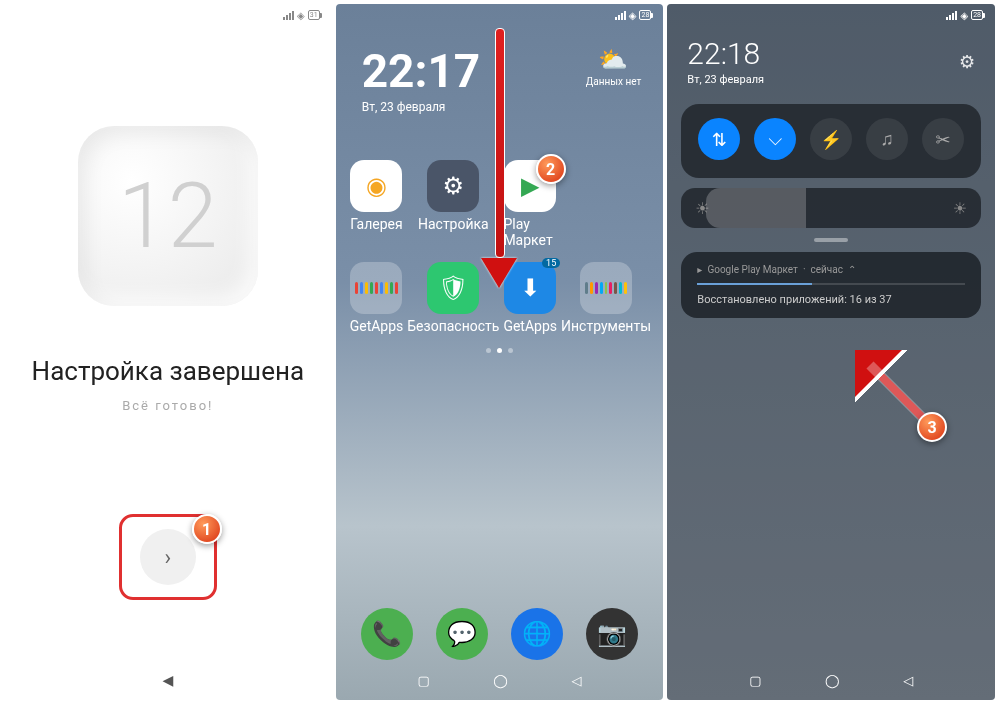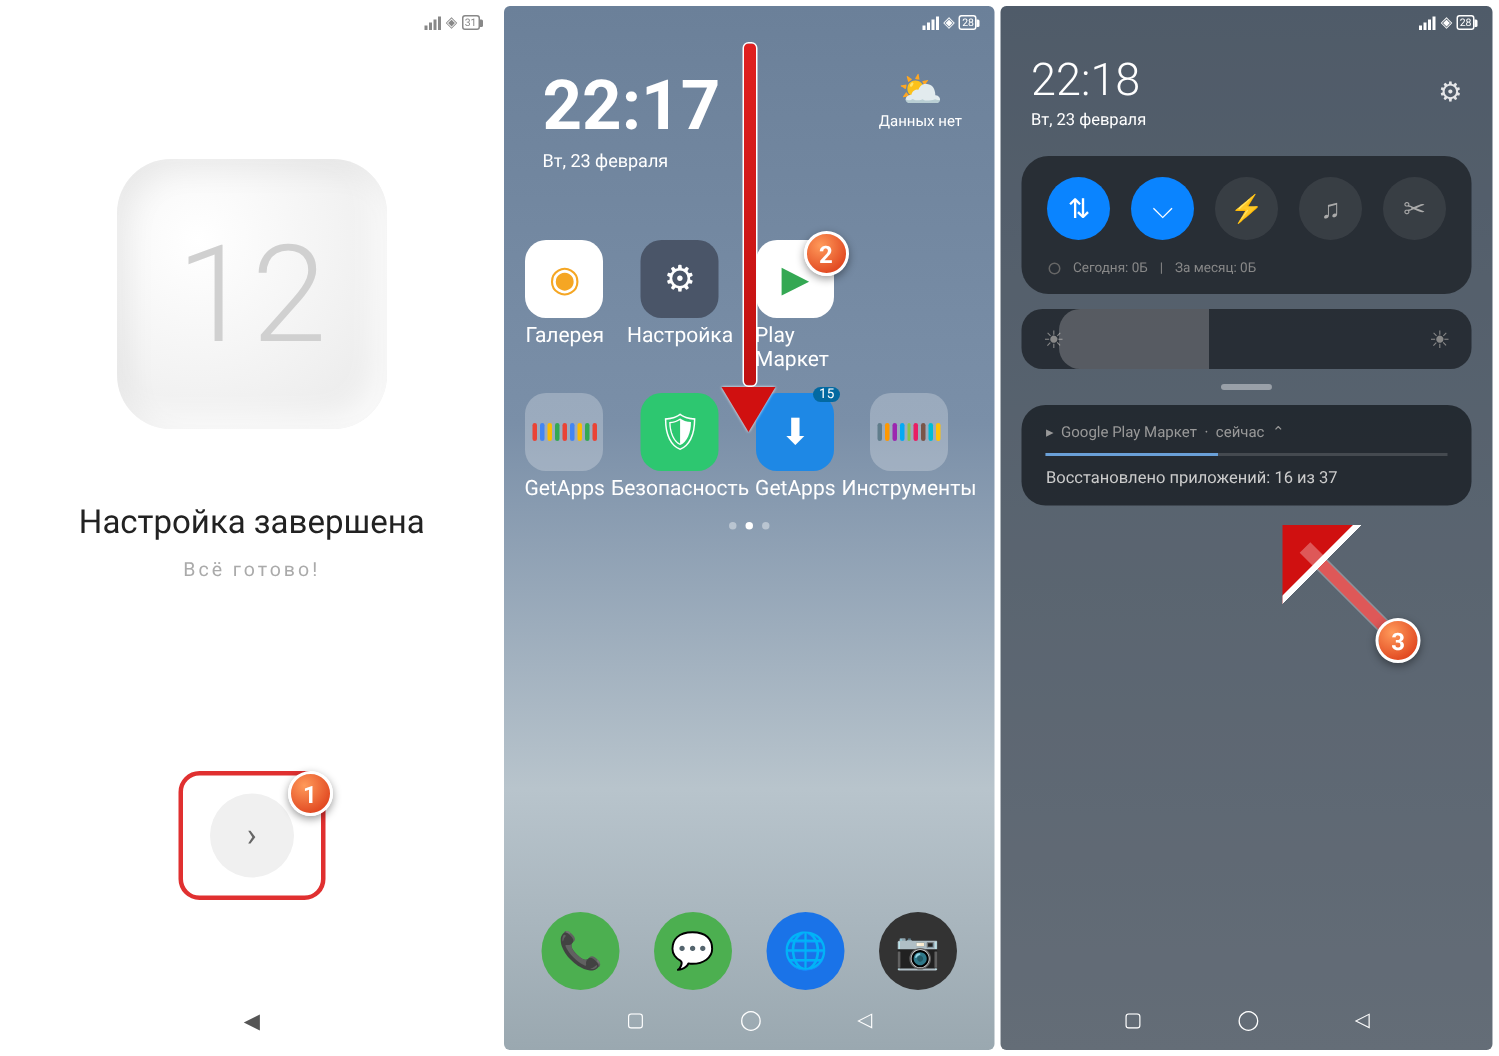--- a/index.html
+++ b/index.html
@@ -2,22 +2,22 @@
 <html><head>
 <meta charset="utf-8">
 <style>
 *{margin:0;padding:0;box-sizing:border-box;font-family:-apple-system,"Segoe UI",Roboto,sans-serif}
 body{background:#fff;display:flex;gap:4px;padding:4px;width:999px;height:704px}
 .phone{flex:1;height:696px;position:relative;border-radius:4px;overflow:hidden}
 
 
 .s1{background:#fff;display:flex;flex-direction:column;align-items:center}
 .s1 .statusbar{width:100%;height:22px;display:flex;justify-content:flex-end;align-items:center;padding:0 12px;gap:3px;color:#888;font-size:10px}
-.s1 .logo{margin-top:80px;width:180px;height:180px;background:radial-gradient(circle at 30% 30%,#fff,#e8e8e8);border-radius:36px;box-shadow:inset 8px 8px 20px rgba(0,0,0,.06),inset -8px -8px 20px rgba(255,255,255,.8);display:flex;align-items:center;justify-content:center;color:#d0d0d0;font-size:90px;font-weight:300}
-.s1 .title{margin-top:50px;font-size:22px;color:#222}
+.s1 .logo{margin-top:100px;width:180px;height:180px;background:radial-gradient(circle at 30% 30%,#fff,#e8e8e8);border-radius:36px;box-shadow:inset 8px 8px 20px rgba(0,0,0,.06),inset -8px -8px 20px rgba(255,255,255,.8);display:flex;align-items:center;justify-content:center;color:#d0d0d0;font-size:90px;font-weight:300}
+.s1 .title{margin-top:50px;font-size:26px;color:#222}
 .s1 .subtitle{margin-top:12px;font-size:13px;color:#aaa;letter-spacing:2px}
 .s1 .nextwrap{position:absolute;bottom:100px;left:50%;transform:translateX(-50%);border:3px solid #e03030;border-radius:14px;padding:12px 18px}
 .s1 .nextbtn{width:56px;height:56px;border-radius:50%;background:#f0f0f0;display:flex;align-items:center;justify-content:center;color:#666;font-size:22px}
 .s1 .navbar{position:absolute;bottom:0;width:100%;height:40px;display:flex;align-items:center;justify-content:center}
 .s1 .navbar .tri{color:#555;font-size:14px}
 
 
 .s2{background:linear-gradient(180deg,#6b8099 0%,#7a8fa8 40%,#b8c4cc 75%,#9aa8b0 100%)}
 .s2 .statusbar{width:100%;height:22px;display:flex;justify-content:flex-end;align-items:center;padding:0 12px;gap:3px;color:#fff;font-size:10px}
 .s2 .clock{color:#fff;padding:18px 26px}
@@ -242,26 +242,20 @@
   </div>
 
   <div class="qs">
     <div class="row">
       <div class="tg on">⇅</div>
       <div class="tg on">⌵</div>
       <div class="tg">⚡</div>
       <div class="tg">♫</div>
       <div class="tg">✂</div>
     </div>
-    <div class="usage">
-      <span class="dot"></span>
-      <span>Сегодня: 0Б</span>
-      <span>|</span>
-      <span>За месяц: 0Б</span>
-    </div>
   </div>
 
   <div class="bright">
     <span>☀</span>
     <div class="track">
         <div class="fill"></div>
       </div>
     <span>☀</span>
   </div>
 

